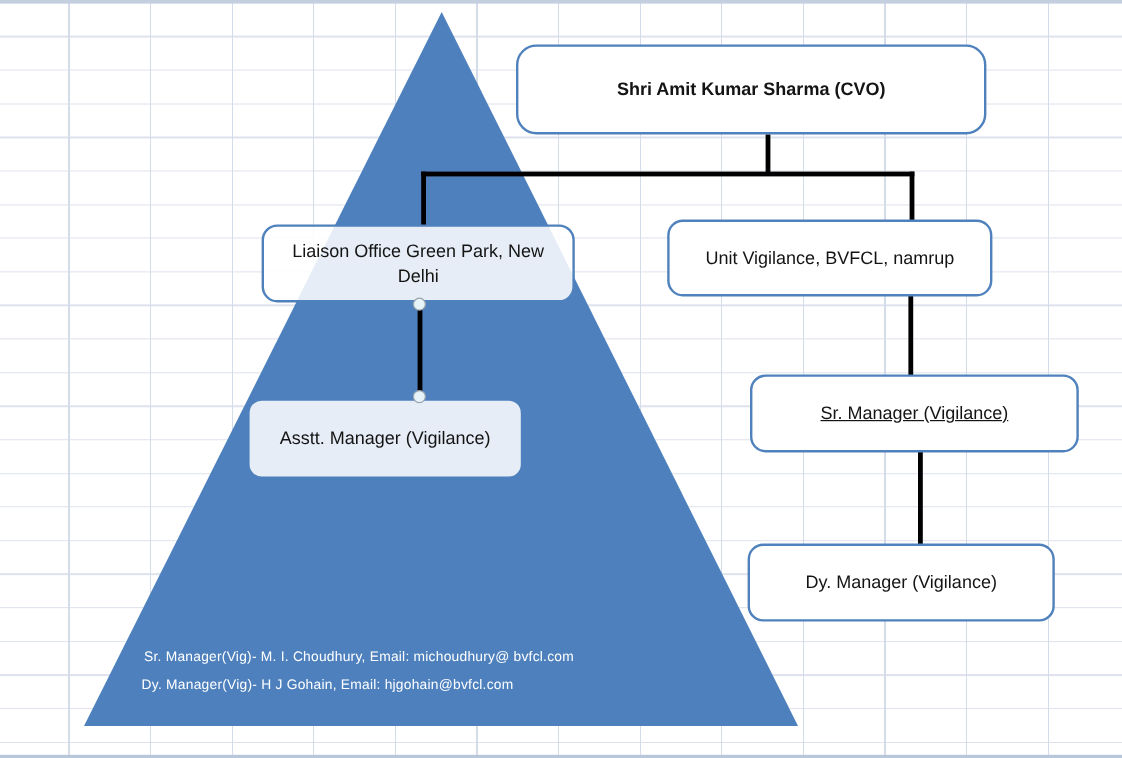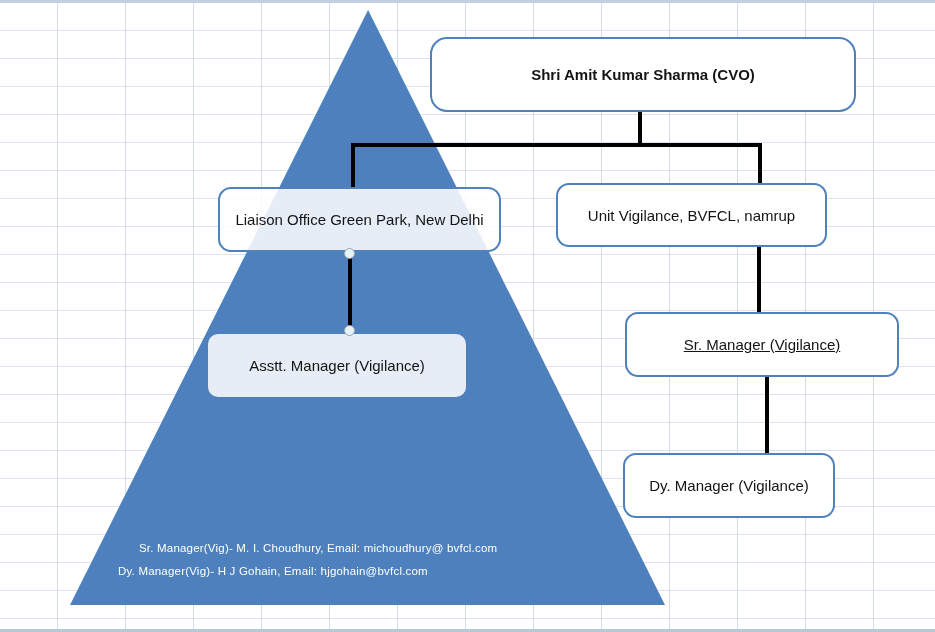--- a/index.html
+++ b/index.html
@@ -21,34 +21,34 @@
     -webkit-clip-path:polygon(50.1% 0, 100% 100%, 0 100%);
     clip-path:polygon(50.1% 0, 100% 100%, 0 100%);
   }
   .conn{position:absolute;background:#000;z-index:3;}
   .node{
     position:absolute;z-index:4;box-sizing:border-box;
     display:flex;align-items:center;justify-content:center;text-align:center;
     font-size:15px;color:#141414;line-height:21px;padding:4px 12px;
     background:#ffffff;border:2px solid #4f81bd;border-radius:13px;
   }
-  #node-cvo{left:430px;top:37px;width:426px;height:75px;font-weight:bold;border-width:2.5px;border-radius:17px;}
-  #node-liaison{left:218px;top:187px;width:283px;height:65px;background:rgba(255,255,255,0.86);}
+  #node-cvo{left:430px;top:37px;width:392px;height:75px;font-weight:bold;border-width:2.5px;border-radius:17px;}
+  #node-liaison{left:218px;top:187px;width:261px;height:65px;background:rgba(255,255,255,0.86);}
   #node-unit{left:556px;top:183px;width:271px;height:64px;}
-  #node-asstt{left:208px;top:334px;width:258px;height:63px;border:none;background:rgba(255,255,255,0.86);border-radius:10px;}
+  #node-asstt{left:208px;top:334px;width:226px;height:63px;border:none;background:rgba(255,255,255,0.86);border-radius:10px;}
   #node-sr{left:625px;top:312px;width:274px;height:65px;text-decoration:underline;}
-  #node-dy{left:623px;top:453px;width:212px;height:65px;}
+  #node-dy{left:623px;top:453px;width:256px;height:65px;}
   .handle{
     position:absolute;width:11px;height:11px;border-radius:50%;z-index:5;box-sizing:border-box;
     background:#e6f3f8;border:1.5px solid #98a3ac;
   }
   .contact{
     position:absolute;z-index:3;color:#ffffff;font-size:11.5px;letter-spacing:0.2px;white-space:nowrap;
   }
-  #contact-1{left:120px;top:542px;margin-left:19px;}
+  #contact-1{left:120px;top:542px;}
   #contact-2{left:118px;top:565px;text-align:center;}
   #contact-3{left:125px;top:587px;}
 </style>
 </head>
 <body>
 
 <div id="stage">
 
   <div id="top-band" class="band"></div>
   <div id="bottom-band" class="band"></div>

